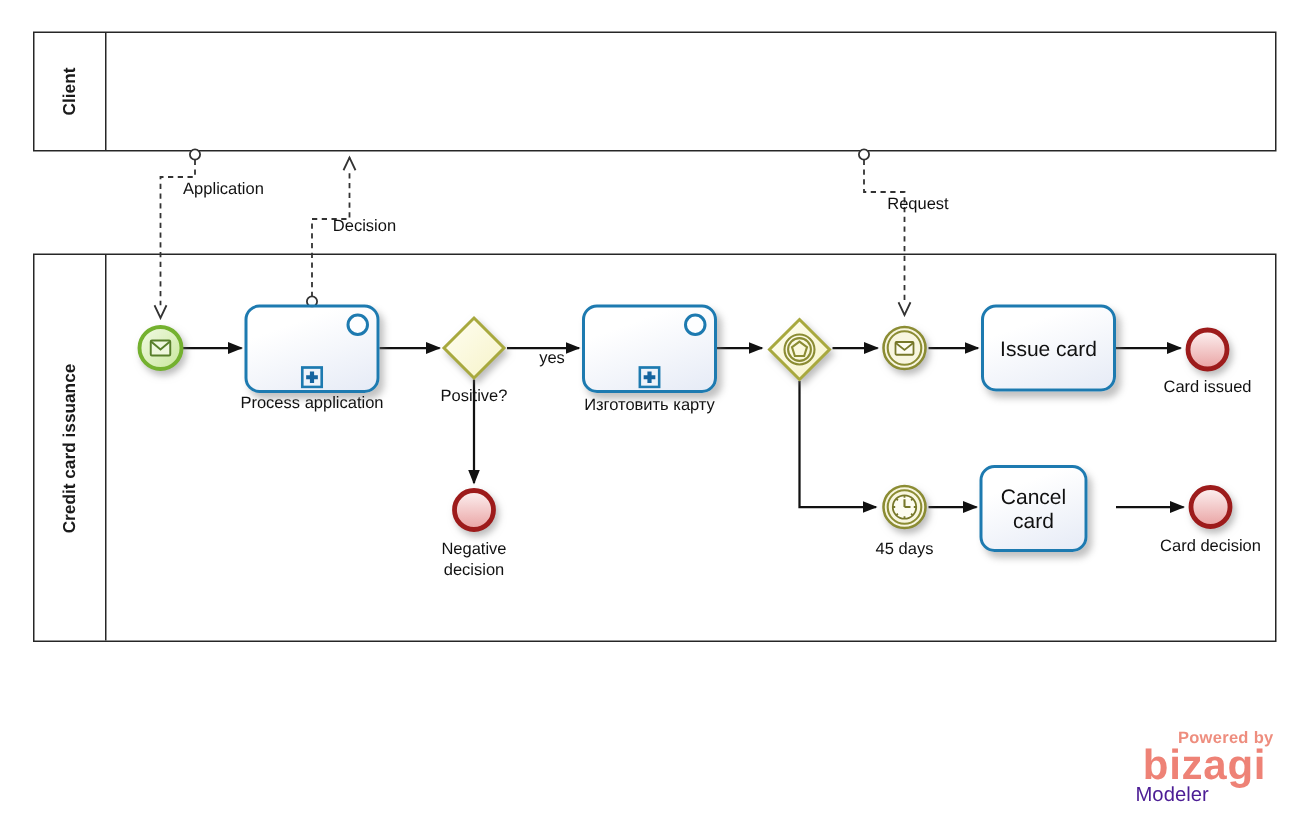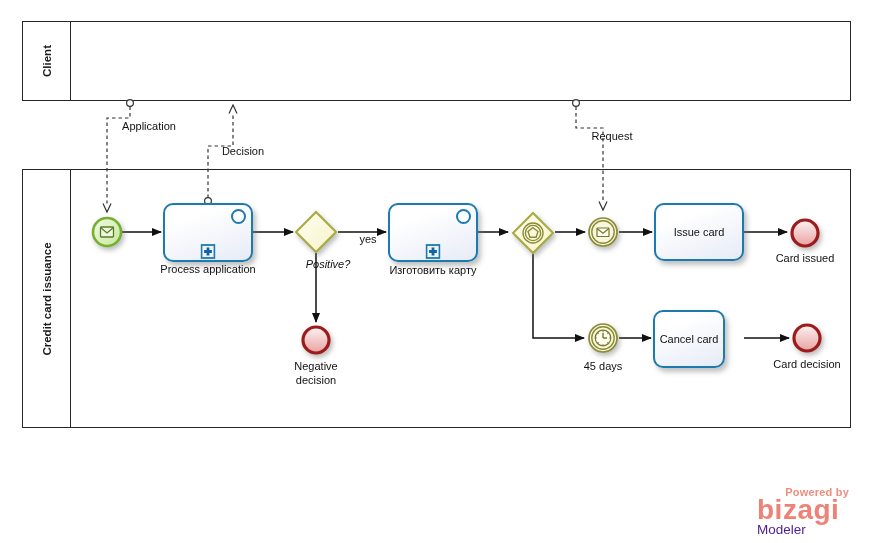--- a/index.html
+++ b/index.html
@@ -18,52 +18,52 @@
   #connectors{position:absolute;left:0;top:0;width:870px;height:543px;pointer-events:none;}
   .seqflow{stroke:#111;stroke-width:1.5;fill:none;}
   .msgflow{stroke:#333;stroke-width:1.2;fill:none;stroke-dasharray:3.5,3;}
   .msgdot{fill:#fff;stroke:#333;stroke-width:1.2;}
   
   .task{
     position:absolute;box-sizing:border-box;border:2px solid #1d7ab0;border-radius:10px;
     background:linear-gradient(160deg,#ffffff 25%,#e6ebf6 100%);
     box-shadow:3px 4px 5px rgba(120,120,120,.45);
     display:flex;align-items:center;justify-content:center;
-    font-size:11px;color:#111;text-align:center;
+    font-size:14px;color:#111;text-align:center;
   }
   .task .marker-circle{
     position:absolute;top:4px;right:5px;width:11px;height:11px;border:2.5px solid #1d7ab0;
     border-radius:50%;background:#fdfeff;box-sizing:content-box;
   }
   .task .marker-plus{position:absolute;bottom:1px;left:50%;transform:translateX(-50%);}
   #task-process{left:163px;top:203px;width:90px;height:59px;}
   #task-makecard{left:388px;top:203px;width:90px;height:59px;}
   #task-issue{left:654px;top:203px;width:90px;height:58px;}
   #task-cancel{left:653px;top:310px;width:72px;height:58px;}
   
   .node{position:absolute;}
   .shadowed{filter:drop-shadow(2.5px 3.5px 2.5px rgba(120,120,120,.5));}
   
   .lbl{position:absolute;font-size:11px;line-height:13.5px;text-align:center;color:#111;white-space:nowrap;}
   .lbl.wrap{white-space:normal;}
   #lbl-application{left:104px;top:120px;width:90px;}
   #lbl-decision{left:198px;top:145px;width:90px;}
   #lbl-request{left:567px;top:130px;width:90px;}
   #lbl-process{left:148px;top:263px;width:120px;}
-  #lbl-positive{left:288px;top:258px;width:80px;font-style:italic;}
+  #lbl-positive{left:276px;top:258px;width:80px;}
   #lbl-yes{left:350px;top:233px;width:36px;}
   #lbl-makecard{left:373px;top:264px;width:120px;}
   #lbl-negative{left:281px;top:360px;width:70px;}
   #lbl-cardissued{left:760px;top:252px;width:90px;}
   #lbl-45days{left:568px;top:360px;width:70px;}
   #lbl-cardcancelled{left:772px;top:358px;width:70px;}
   
   #logo{position:absolute;left:757px;top:486px;width:92px;}
   #logo .powered{display:block;text-align:right;font-size:11px;font-weight:bold;color:#ee8d7e;letter-spacing:.2px;}
-  #logo .brand{display:block;text-align:left;font-size:28px;font-weight:bold;color:#ee8276;
+  #logo .brand{display:block;text-align:center;font-size:28px;font-weight:bold;color:#ee8276;
     line-height:24px;letter-spacing:.5px;}
   #logo .product{display:block;text-align:left;font-size:13.5px;color:#4c1d95;line-height:14px;margin-top:1px;}
 </style>
 </head>
 <body>
 
 <div id="canvas">
 
   <div class="pool" id="pool-client">
     <div class="pool-band">

